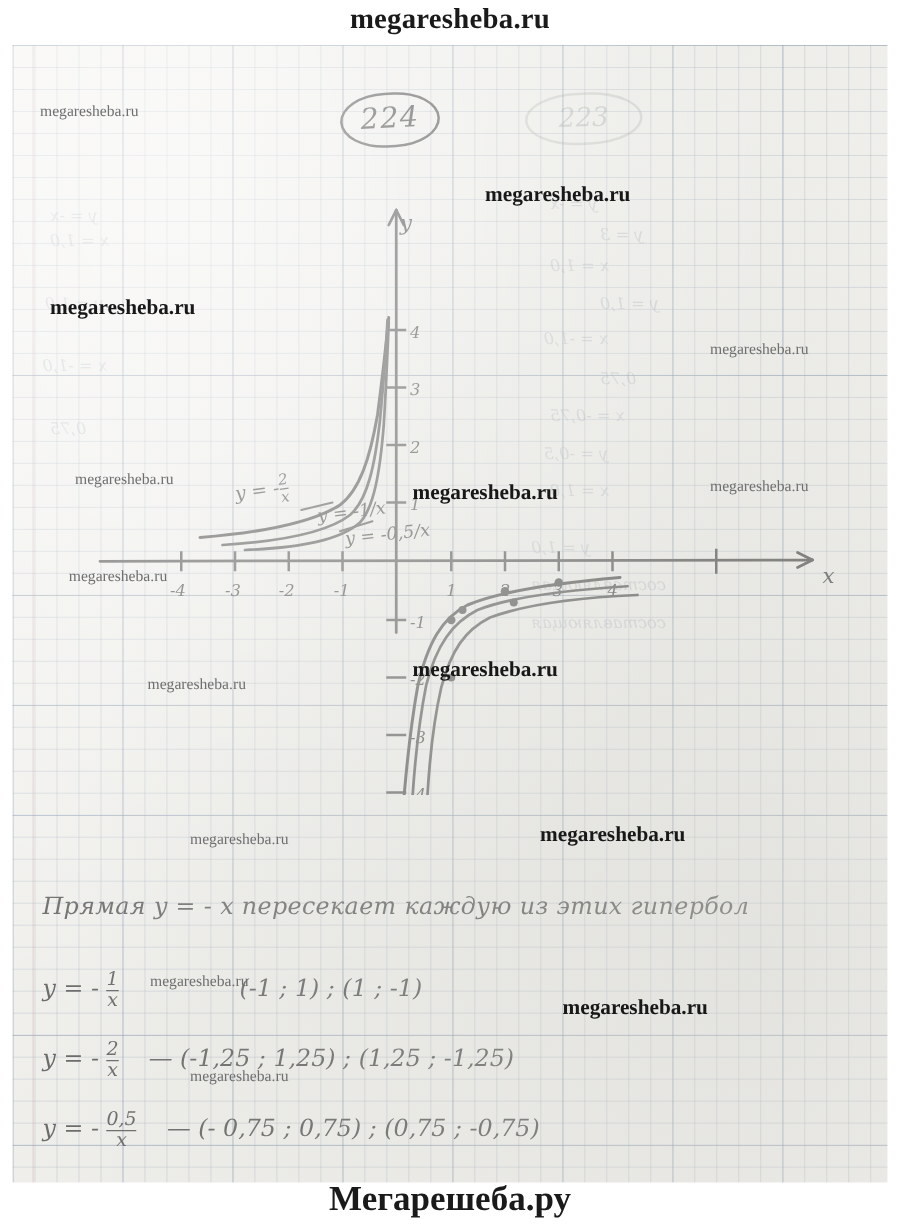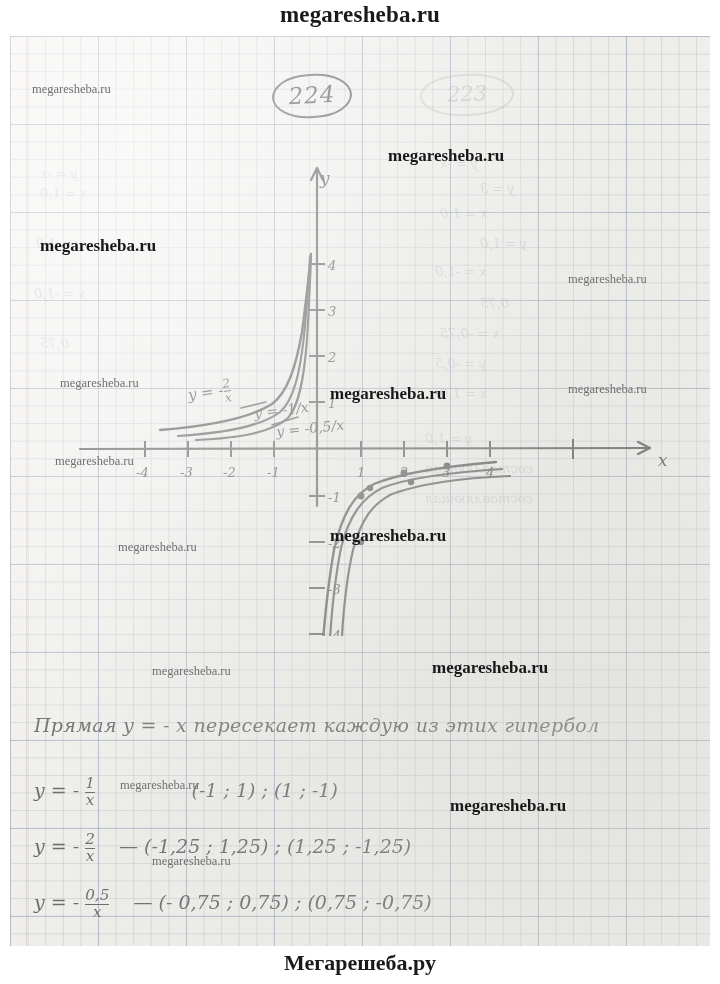--- a/index.html
+++ b/index.html
@@ -12,21 +12,21 @@
   }
   
   .top-wm, .bottom-wm {
     position:absolute; left:0; width:720px;
     text-align:center;
     font-family:"Liberation Serif", serif;
     font-weight:bold;
     color:#1a1a1a;
   }
   .top-wm { top:2px; font-size:23px; letter-spacing:0.2px; }
-  .bottom-wm { bottom:8px; font-size:22px; }
+  .bottom-wm { bottom:8px; font-size:28px; }
 
   
   .page {
     position:absolute;
     left:10px; top:36px;
     width:700px; height:910px;
     background:#f3f2ef;
     overflow:hidden;
   }
   

